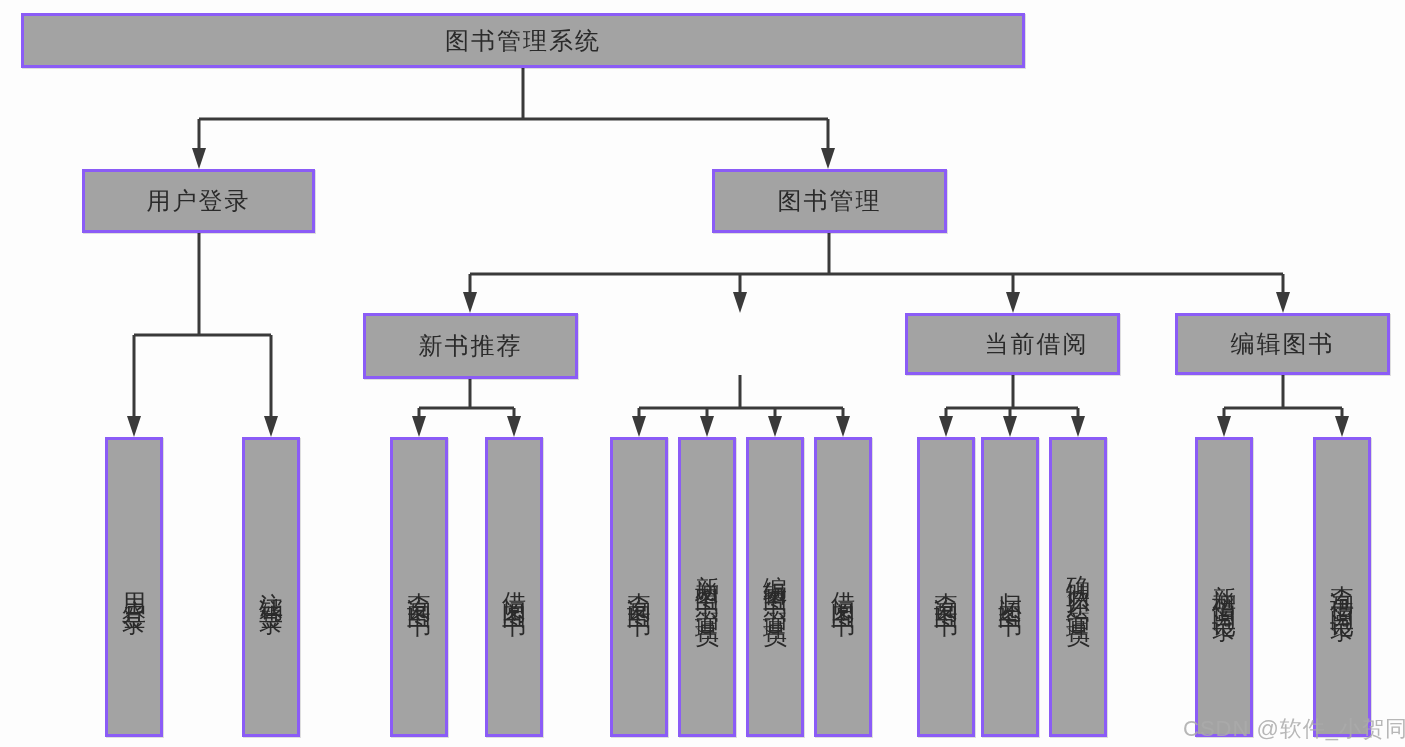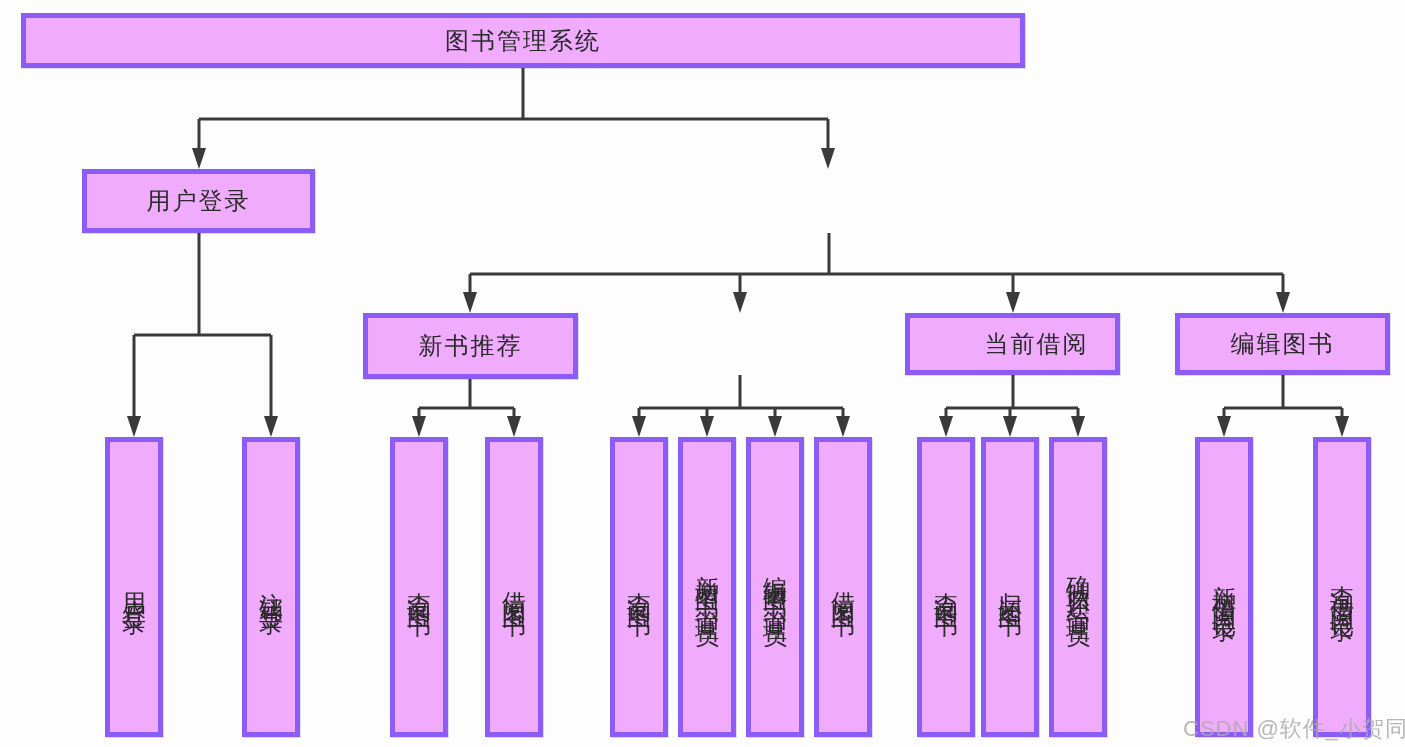--- a/index.html
+++ b/index.html
@@ -19,22 +19,22 @@
     position: absolute;
     left: 0; top: 0;
     width: 1405px;
     height: 747px;
     z-index: 1;
     pointer-events: none;
   }
   .node {
     position: absolute;
     box-sizing: border-box;
-    background: #f0abfc;
-    border: 5px solid #8b5cf6;
+    background: #a3a3a3;
+    border: 3px solid #8b5cf6;
     color: #2a2a2a;
     display: flex;
     align-items: center;
     justify-content: center;
     z-index: 2;
     font-size: 24px;
     letter-spacing: 2px;
     box-shadow: 1px 1px 0 rgba(0,0,0,0.12);
   }
   .node.h {
@@ -91,20 +91,21 @@
       <polygon points="1003,416 1017,416 1010,437"></polygon>
       <polygon points="1071,416 1085,416 1078,437"></polygon>
       <polygon points="1217,416 1231,416 1224,437"></polygon>
       <polygon points="1335,416 1349,416 1342,437"></polygon>
     </g>
   </svg>
 
   <div class="node h" style="left:21px; top:13px; width:1004px; height:55px;">图书管理系统</div>
 
   <div class="node h" style="left:82px; top:169px; width:233px; height:64px;">用户登录</div>
+  <div class="node h" style="left:712px; top:169px; width:235px; height:64px;">图书管理</div>
 
   <div class="node h" style="left:363px; top:313px; width:215px; height:66px;">新书推荐</div>
   <div class="node h" style="left:905px; top:313px; width:215px; height:62px;padding-left:48px;">当前借阅</div>
   <div class="node h" style="left:1175px; top:313px; width:215px; height:62px;">编辑图书</div>
 
   <div class="node v" style="left:105px; top:437px; width:58px; height:300px;">用户登录</div>
   <div class="node v" style="left:242px; top:437px; width:58px; height:300px;">注销登录</div>
 
   <div class="node v" style="left:390px; top:437px; width:58px; height:300px;">查询图书</div>
   <div class="node v" style="left:485px; top:437px; width:58px; height:300px;">借阅图书</div>

